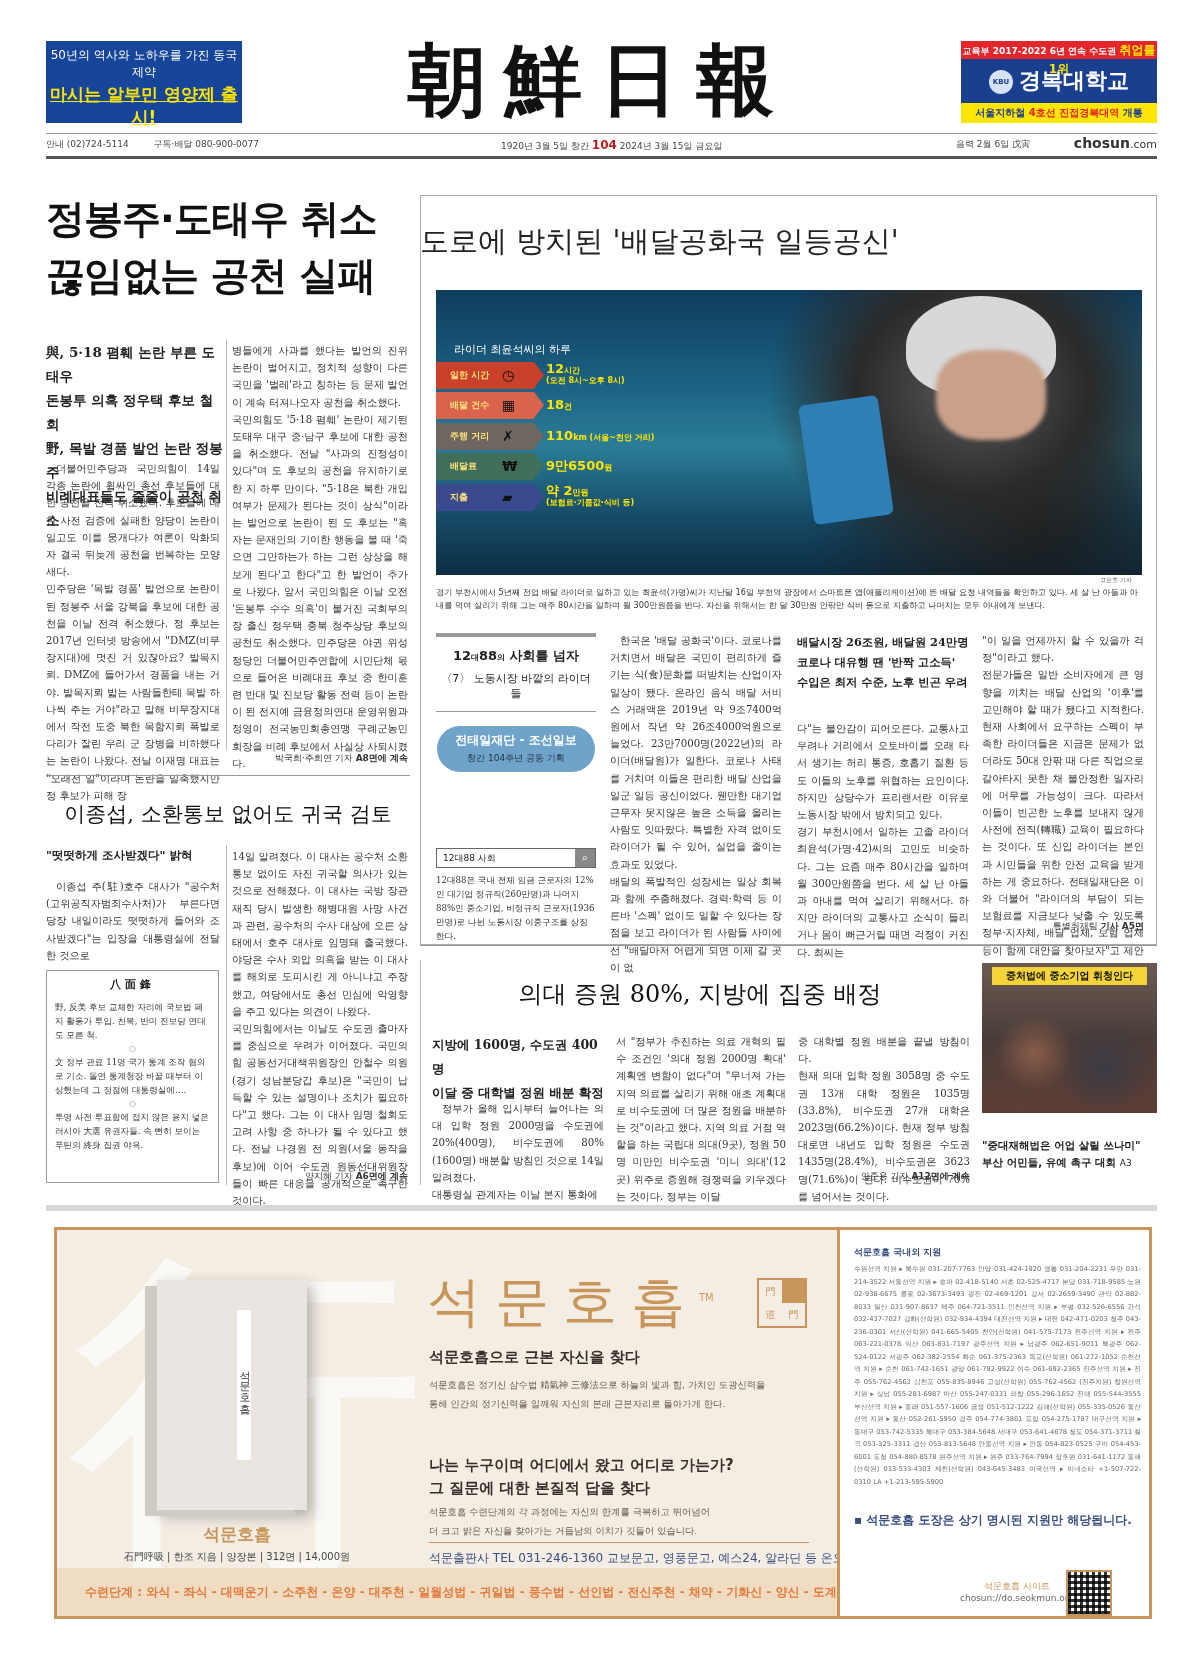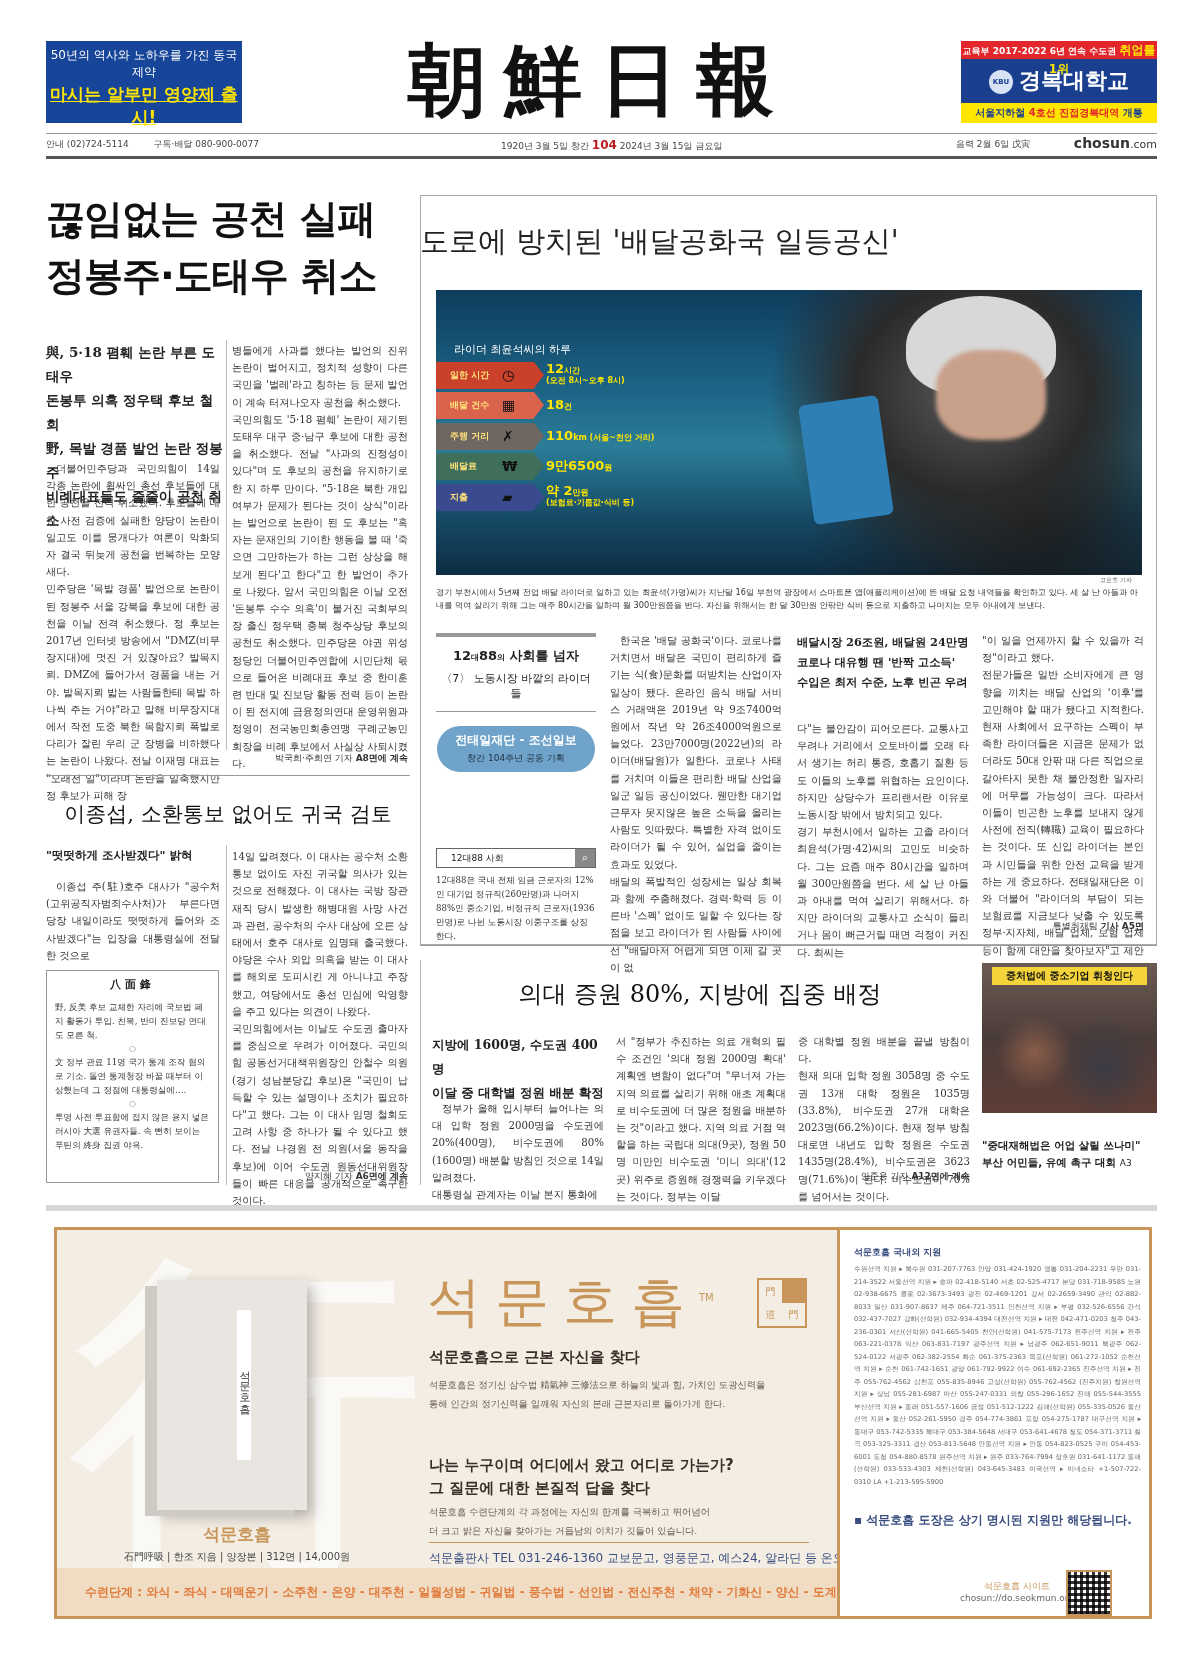--- a/index.html
+++ b/index.html
@@ -50,21 +50,21 @@
 .credit{left:1100px;top:576px;font-family:"DejaVu Sans",sans-serif;font-size:6px;color:#666}
 .caption{left:436px;top:586px;width:706px;font-family:"DejaVu Sans",sans-serif;font-size:8.2px;line-height:13px;color:#333}
 .series-box{left:436px;top:633px;width:160px}
 .series-bar{height:4px;background:#999}
 .series-t1{font-family:"DejaVu Sans",sans-serif;font-weight:bold;font-size:13px;text-align:center;margin-top:10px}
 .series-t1 small{font-size:8px}
 .series-t2{font-family:"DejaVu Sans",sans-serif;font-size:11px;text-align:center;margin-top:6px;padding-bottom:10px;border-bottom:1px solid #999}
 .pill{margin:14px auto 0;width:158px;height:46px;border-radius:23px;background:#6fa3c9;text-align:center;color:#fff;font-family:"DejaVu Sans",sans-serif}
 .pill .p1{font-size:12px;font-weight:bold;padding-top:6px}
 .pill .p2{font-size:9px;color:#234;margin-top:3px}
-.search{left:436px;top:848px;width:160px;height:20px;border:1px solid #666;font-family:"DejaVu Sans",sans-serif;font-size:9px;line-height:18px;padding-left:14px;background:#fff}
+.search{left:436px;top:848px;width:160px;height:20px;border:1px solid #666;font-family:"DejaVu Sans",sans-serif;font-size:9px;line-height:18px;padding-left:6px;background:#fff}
 .search .btn{position:absolute;right:0;top:0;width:20px;height:18px;background:#888;color:#fff;text-align:center;font-size:11px;line-height:18px}
 .search-desc{left:436px;top:873px;width:160px;font-family:"DejaVu Serif",serif;font-size:8.6px;line-height:14px;color:#333}
 
 .h2{font-family:"DejaVu Serif",serif;color:#111;text-align:center}
 .box8{left:46px;top:970px;width:173px;height:213px;border:1px solid #999;padding:6px 8px}
 .box8 .logo8{text-align:center;font-weight:bold;font-size:11px;letter-spacing:4px;margin-bottom:8px}
 .box8 p{font-family:"DejaVu Serif",serif;font-size:8.6px;line-height:14px;color:#333}
 .box8 .dot{text-align:center;font-size:8px;color:#888;margin:2px 0}
 .sep-bar{left:46px;top:1205px;width:1111px;height:6px;background:#d7d7d7}
 .vrule{width:1px;background:#bbb}
@@ -115,22 +115,22 @@
 <div class="abs infobar">
   <span>안내 (02)724-5114</span>
   <span style="margin-left:22px">구독·배달 080-900-0077</span>
   <span class="c"><span>1920년 3월 5일 창간</span> <b>104</b> <span>2024년 3월 15일 금요일</span></span>
   <span class="r1">음력 2월 6일 戊寅</span>
   <span class="r2"><span style="font-weight:bold;font-size:14px">chosun</span><span>.com</span></span>
 </div>
 <div class="abs rule2"></div>
 
 <div class="abs h-main">
+  <div>정봉주·도태우 취소</div>
   <div>끊임없는 공천 실패</div>
-  <div>정봉주·도태우 취소</div>
 </div>
 <div class="abs subh" style="left:46px;top:340px;width:180px;font-size:13.5px;line-height:24px">
   <div>與, 5·18 폄훼 논란 부른 도태우</div>
     <div>돈봉투 의혹 정우택 후보 철회</div>
     <div>野, 목발 경품 발언 논란 정봉주</div>
     <div>비례대표들도 줄줄이 공천 취소</div>
 </div>
 <div class="abs body" style="left:46px;top:460px;width:174px;white-space:pre-line;text-indent:10px">더불어민주당과 국민의힘이 14일 각종 논란에 휩싸인 총선 후보들에 대한 공천을 전격 취소했다. 후보들에 대한 사전 검증에 실패한 양당이 논란이 일고도 이를 뭉개다가 여론이 악화되자 결국 뒤늦게 공천을 번복하는 모양새다.
 민주당은 '목발 경품' 발언으로 논란이 된 정봉주 서울 강북을 후보에 대한 공천을 이날 전격 취소했다. 정 후보는 2017년 인터넷 방송에서 "DMZ(비무장지대)에 멋진 거 있잖아요? 발목지뢰. DMZ에 들어가서 경품을 내는 거야. 발목지뢰 밟는 사람들한테 목발 하나씩 주는 거야"라고 말해 비무장지대에서 작전 도중 북한 목함지뢰 폭발로 다리가 잘린 우리 군 장병을 비하했다는 논란이 나왔다. 전날 이재명 대표는 "오래전 일"이라며 논란을 일축했지만 정 후보가 피해 장</div>
 <div class="abs body" style="left:232px;top:342px;width:176px;white-space:pre-line">병들에게 사과를 했다는 발언의 진위 논란이 벌어지고, 정치적 성향이 다른 국민을 '벌레'라고 칭하는 등 문제 발언이 계속 터져나오자 공천을 취소했다.

